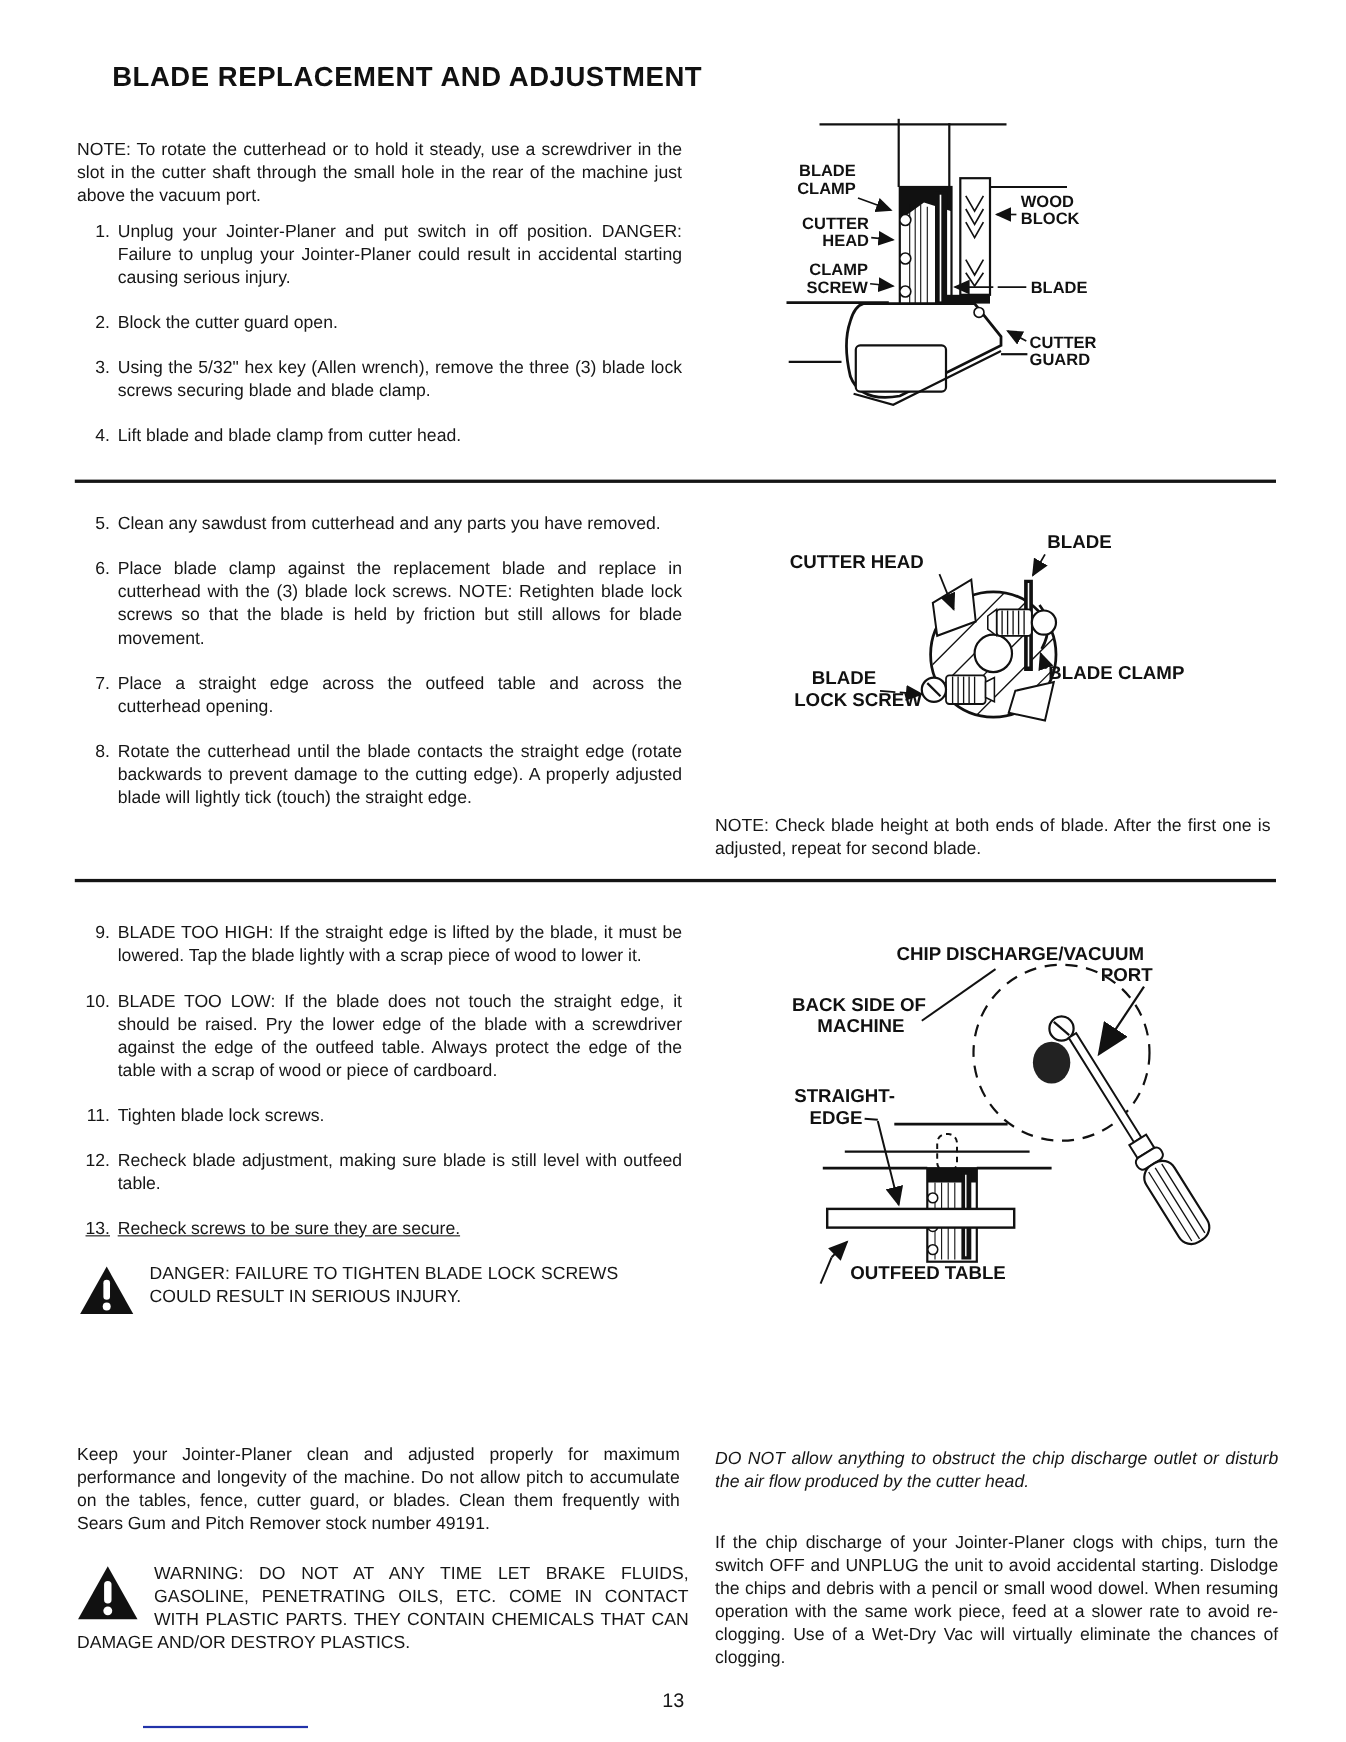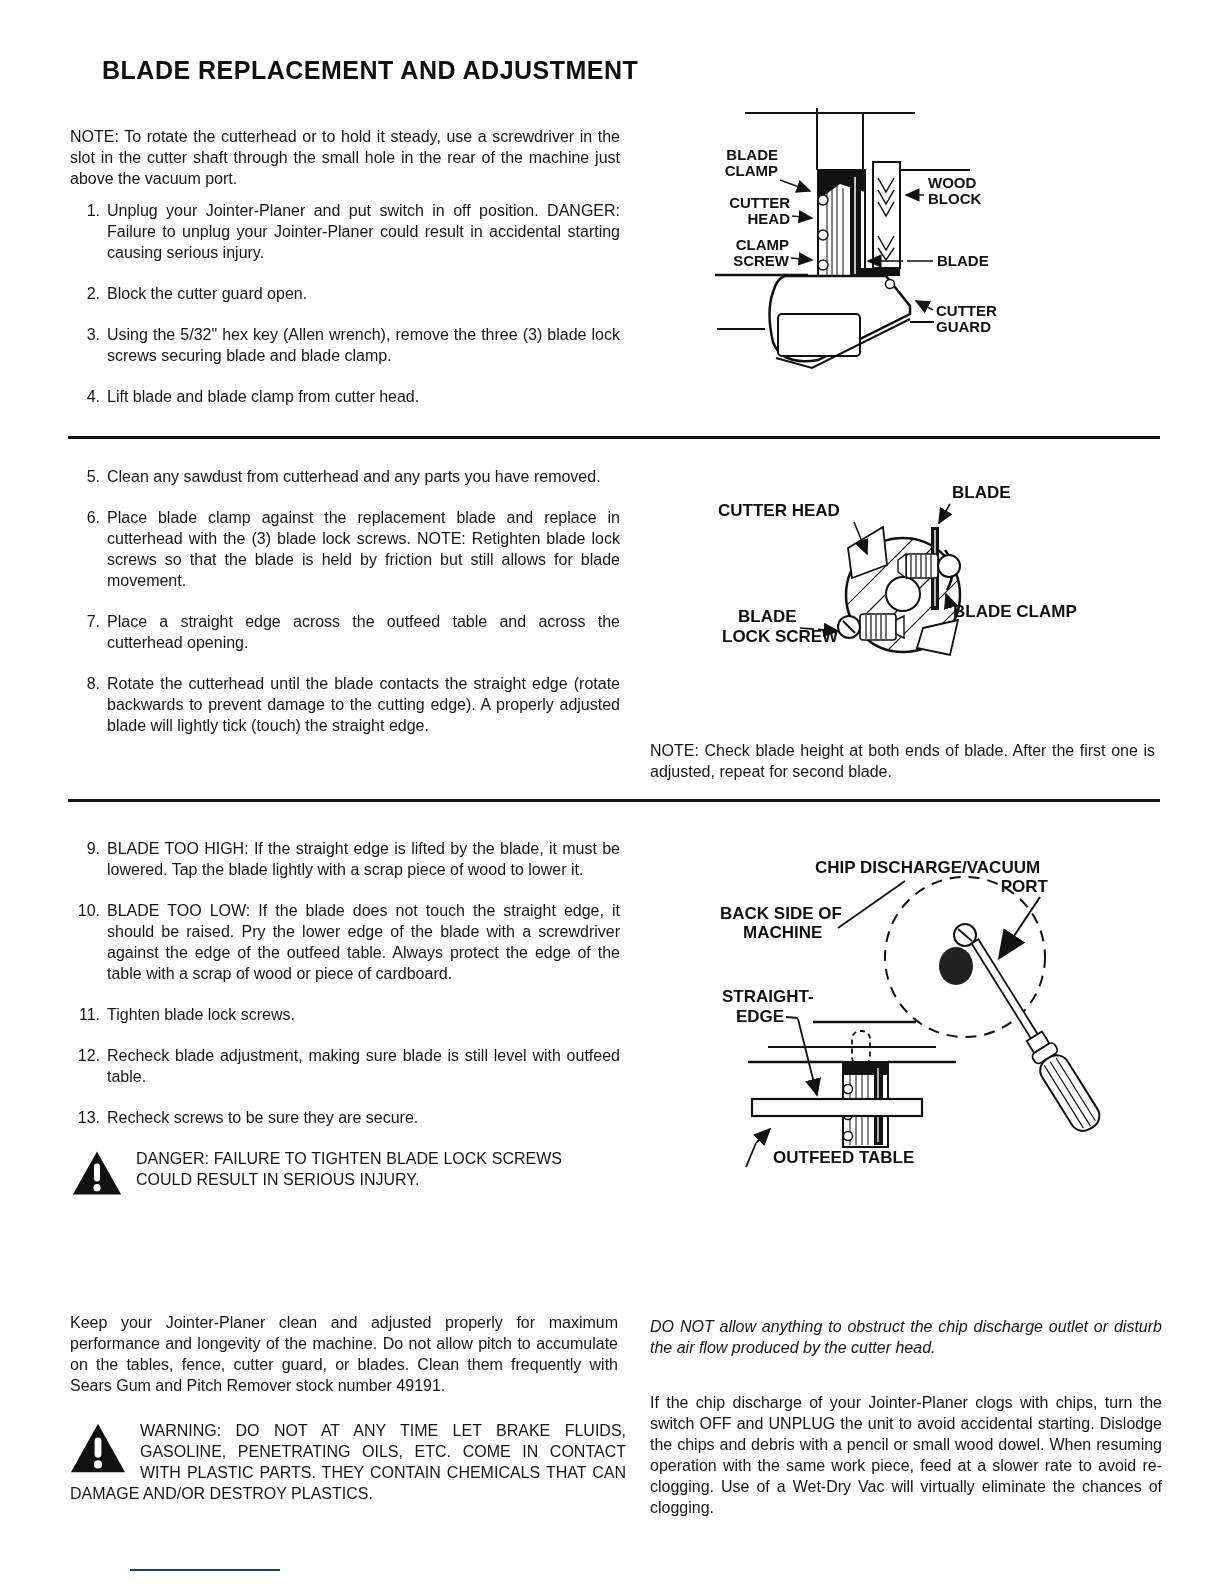--- a/index.html
+++ b/index.html
@@ -226,21 +226,21 @@
       <div class="step-text body-text">BLADE TOO LOW: If the blade does not touch the straight edge, it should be raised. Pry the lower edge of the blade with a screwdriver against the edge of the outfeed table. Always protect the edge of the table with a scrap of wood or piece of cardboard.</div>
     </div>
     <div class="step-row">
       <div class="step-num body-text">11.</div>
       <div class="step-text body-text">Tighten blade lock screws.</div>
     </div>
     <div class="step-row">
       <div class="step-num body-text">12.</div>
       <div class="step-text body-text">Recheck blade adjustment, making sure blade is still level with outfeed table.</div>
     </div>
-    <div class="step-row" style="margin-bottom:20px;">
+    <div class="step-row" style="margin-bottom:20px;text-decoration:underline;">
       <div class="step-num body-text">13.</div>
       <div class="step-text body-text">Recheck screws to be sure they are secure.</div>
     </div>
   </div>
 
   <div class="abs" style="left:72px;top:1148px;width:490px;">
     <svg class="warn-tri" width="50" height="46" viewBox="0 0 58 52">
       <path d="M29,1 L57,51 L1,51 Z" fill="#111"></path>
       <rect x="25.5" y="15" width="7" height="21" rx="3.5" fill="#fff"></rect>
       <circle cx="29" cy="43" r="4.2" fill="#fff"></circle>
@@ -318,15 +318,16 @@
       <path d="M29,1 L57,51 L1,51 Z" fill="#111"></path>
       <rect x="25.5" y="15" width="7" height="21" rx="3.5" fill="#fff"></rect>
       <circle cx="29" cy="43" r="4.2" fill="#fff"></circle>
     </svg>
     <div class="body-text">WARNING: DO NOT AT ANY TIME LET BRAKE FLUIDS, GASOLINE, PENETRATING OILS, ETC. COME IN CONTACT WITH PLASTIC PARTS. THEY CONTAIN CHEMICALS THAT CAN DAMAGE AND/OR DESTROY PLASTICS.</div>
   </div>
 
   <div class="abs body-text" style="left:650px;top:1316px;width:512px;font-style:italic;">DO NOT allow anything to obstruct the chip discharge outlet or disturb the air flow produced by the cutter head.</div>
   <div class="abs body-text" style="left:650px;top:1392px;width:512px;">If the chip discharge of your Jointer-Planer clogs with chips, turn the switch OFF and UNPLUG the unit to avoid accidental starting. Dislodge the chips and debris with a pencil or small wood dowel. When resuming operation with the same work piece, feed at a slower rate to avoid re-clogging. Use of a Wet-Dry Vac will virtually eliminate the chances of clogging.</div>
 
+  <div class="pagenum" style="top:1536px;">13</div>
   <div class="blue-line"></div>
 
 </div>
 
 </body></html>

